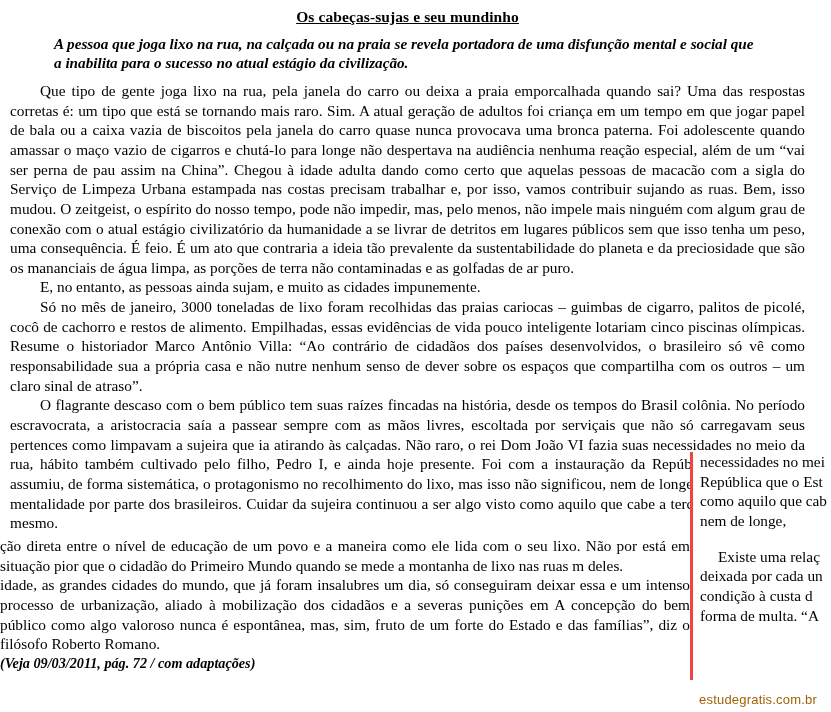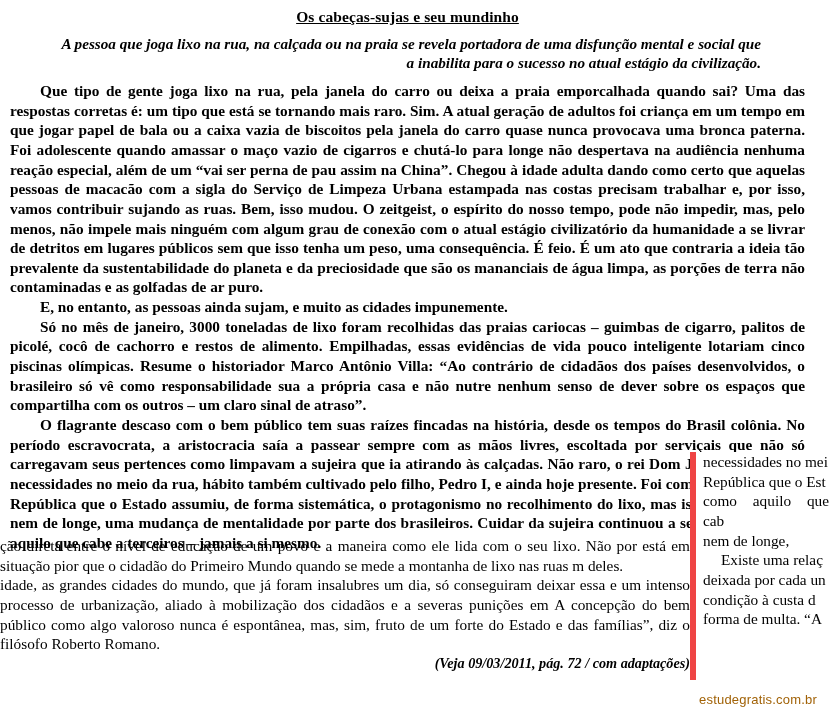--- a/index.html
+++ b/index.html
@@ -24,66 +24,66 @@
   }
   .doc-title {
     text-align: center;
     font-weight: bold;
     font-size: 15.5px;
     text-decoration: underline;
     margin: 2px 0 8px 0;
     letter-spacing: 0.1px;
   }
   .doc-subtitle {
-    text-align: right;
+    text-align: left;
     font-style: italic;
     font-weight: bold;
     font-size: 15.2px;
     line-height: 1.28;
     margin: 0 44px 8px 44px;
   }
   .body-text {
     font-size: 15.3px;
     line-height: 1.285;
     text-align: justify;
     margin: 0;
-    font-weight: bold;
   }
   .body-text p {
     margin: 0;
     text-indent: 30px;
     text-align: justify;
   }
   .source {
     font-style: italic;
     font-weight: bold;
     font-size: 14.2px;
   }
   
   .overlay-column {
     position: absolute;
     top: 452px;
     left: 690px;
     width: 141px;
     height: 228px;
     background: #ffffff;
-    border-left: 6px solid #ef4444;
+    border-left: 3px solid #ef4444;
     box-sizing: border-box;
     padding: 0 2px 0 7px;
     font-size: 15.3px;
     line-height: 1.285;
     text-align: justify;
     overflow: hidden;
   }
   .overlay-column p {
     margin: 0;
     text-align: justify;
   }
   .overlay-column p.indent {
     text-indent: 18px;
+    margin-top: 16px;
   }
   .left-cut {
     position: absolute;
     left: 0;
     top: 536px;
     width: 690px;
     font-size: 15.3px;
     line-height: 1.285;
     text-align: justify;
     padding-left: 0;
@@ -115,21 +115,21 @@
   <div class="body-text">
     <p>Que tipo de gente joga lixo na rua, pela janela do carro ou deixa a praia emporcalhada quando sai? Uma das respostas corretas é: um tipo que está se tornando mais raro. Sim. A atual geração de adultos foi criança em um tempo em que jogar papel de bala ou a caixa vazia de biscoitos pela janela do carro quase nunca provocava uma bronca paterna. Foi adolescente quando amassar o maço vazio de cigarros e chutá-lo para longe não despertava na audiência nenhuma reação especial, além de um “vai ser perna de pau assim na China”. Chegou à idade adulta dando como certo que aquelas pessoas de macacão com a sigla do Serviço de Limpeza Urbana estampada nas costas precisam trabalhar e, por isso, vamos contribuir sujando as ruas. Bem, isso mudou. O zeitgeist, o espírito do nosso tempo, pode não impedir, mas, pelo menos, não impele mais ninguém com algum grau de conexão com o atual estágio civilizatório da humanidade a se livrar de detritos em lugares públicos sem que isso tenha um peso, uma consequência. É feio. É um ato que contraria a ideia tão prevalente da sustentabilidade do planeta e da preciosidade que são os mananciais de água limpa, as porções de terra não contaminadas e as golfadas de ar puro.</p>
     <p>E, no entanto, as pessoas ainda sujam, e muito as cidades impunemente.</p>
     <p>Só no mês de janeiro, 3000 toneladas de lixo foram recolhidas das praias cariocas – guimbas de cigarro, palitos de picolé, cocô de cachorro e restos de alimento. Empilhadas, essas evidências de vida pouco inteligente lotariam cinco piscinas olímpicas. Resume o historiador Marco Antônio Villa: “Ao contrário de cidadãos dos países desenvolvidos, o brasileiro só vê como responsabilidade sua a própria casa e não nutre nenhum senso de dever sobre os espaços que compartilha com os outros – um claro sinal de atraso”.</p>
     <p>O flagrante descaso com o bem público tem suas raízes fincadas na história, desde os tempos do Brasil colônia. No período escravocrata, a aristocracia saía a passear sempre com as mãos livres, escoltada por serviçais que não só carregavam seus pertences como limpavam a sujeira que ia atirando às calçadas. Não raro, o rei Dom João VI fazia suas necessidades no meio da rua, hábito também cultivado pelo filho, Pedro I, e ainda hoje presente. Foi com a instauração da República que o Estado assumiu, de forma sistemática, o protagonismo no recolhimento do lixo, mas isso não significou, nem de longe, uma mudança de mentalidade por parte dos brasileiros. Cuidar da sujeira continuou a ser algo visto como aquilo que cabe a terceiros – jamais a si mesmo.</p>
   </div>
 
   <div class="left-cut">
     <p>ção direta entre o nível de educação de um povo e a maneira como ele lida com o seu lixo. Não por está em situação pior que o cidadão do Primeiro Mundo quando se mede a montanha de lixo nas ruas m deles.</p>
     <p>idade, as grandes cidades do mundo, que já foram insalubres um dia, só conseguiram deixar essa e um intenso processo de urbanização, aliado à mobilização dos cidadãos e a severas punições em A concepção do bem público como algo valoroso nunca é espontânea, mas, sim, fruto de um forte do Estado e das famílias”, diz o filósofo Roberto Romano.</p>
-    <p class="source" style="text-align:right; margin-top:0;">(Veja 09/03/2011, pág. 72 / com adaptações)</p>
+    <p class="source" style="text-align:left; margin-top:0;">(Veja 09/03/2011, pág. 72 / com adaptações)</p>
   </div>
 
   <div class="overlay-column">
     <p>necessidades no mei</p>
     <p>República que o Est</p>
     <p>como aquilo que cab</p>
     <p>nem de longe,</p>
     <p class="indent">Existe uma relaç</p>
     <p>deixada por cada un</p>
     <p>condição à custa d</p>

